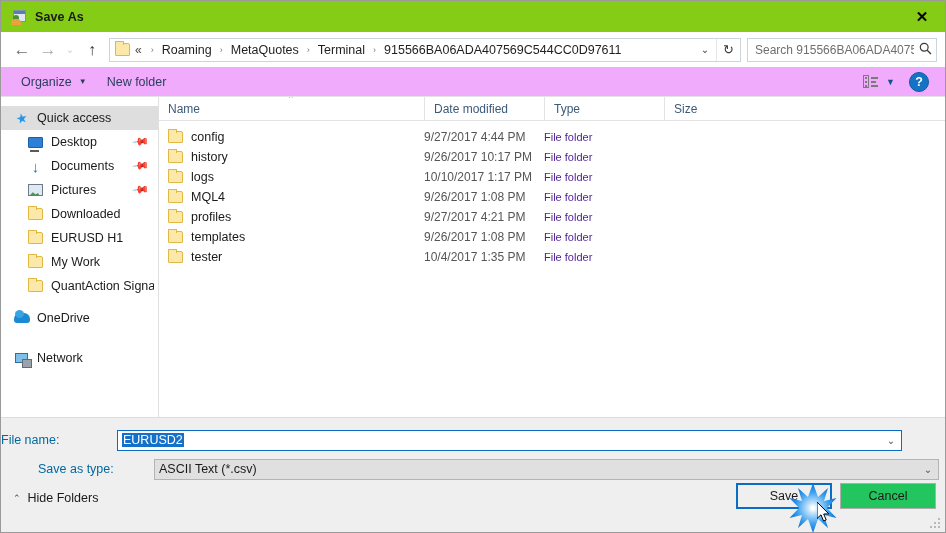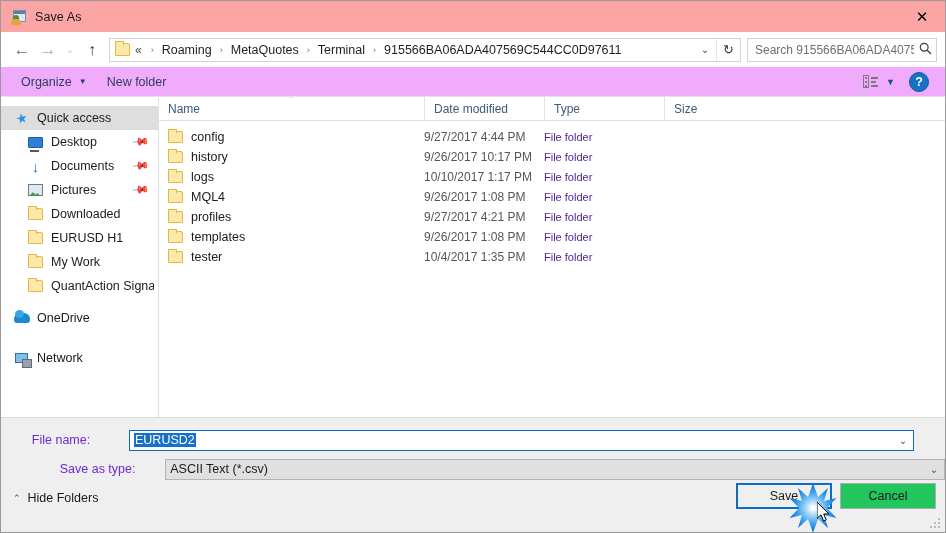--- a/index.html
+++ b/index.html
@@ -16,22 +16,22 @@
     position: relative;
     width: 946px; height: 533px;
     background: #ffffff;
     border: 1px solid #9a9a9a;
   }
 
   
   .titlebar {
     position: absolute; left: 0; top: 0;
     width: 944px; height: 31px;
-    background: #fca5a5;
-    display: flex; align-items: center;
+    background: #84cc16;
+    display: flex; align-items: center; font-weight: bold;
   }
   .title-icon {
     width: 16px; height: 16px;
     margin-left: 10px; margin-right: 8px;
     position: relative; flex: none;
   }
   .title-icon .ti-back {
     position: absolute; left: 2px; top: 1px;
     width: 13px; height: 12px;
     background: #dfe8f2; border: 1px solid #7b92ae;
@@ -309,22 +309,22 @@
     background: #efefef;
     border-top: 1px solid #dcdcdc;
   }
   .frm-row {
     position: absolute; left: 0; height: 22px;
     display: flex; align-items: center; width: 944px;
   }
   .frm-row.r1 { top: 11px; }
   .frm-row.r2 { top: 40px; padding-left: 37px; }
   .frm-label {
-    width: 128px; text-align: center; padding-right: 8px;
-    font-size: 12.5px; color: #6d28d9;
+    width: 116px; text-align: left; padding-right: 8px;
+    font-size: 12.5px; color: #0369a1;
   }
   .frm-field {
     height: 21px; width: 785px;
     display: flex; align-items: center;
     background: #fff; border: 1px solid #0a6cc4;
   }
   .frm-field.readonly {
     background: #e0e0e0; border: 1px solid #b4b4b4;
   }
   .frm-value {

